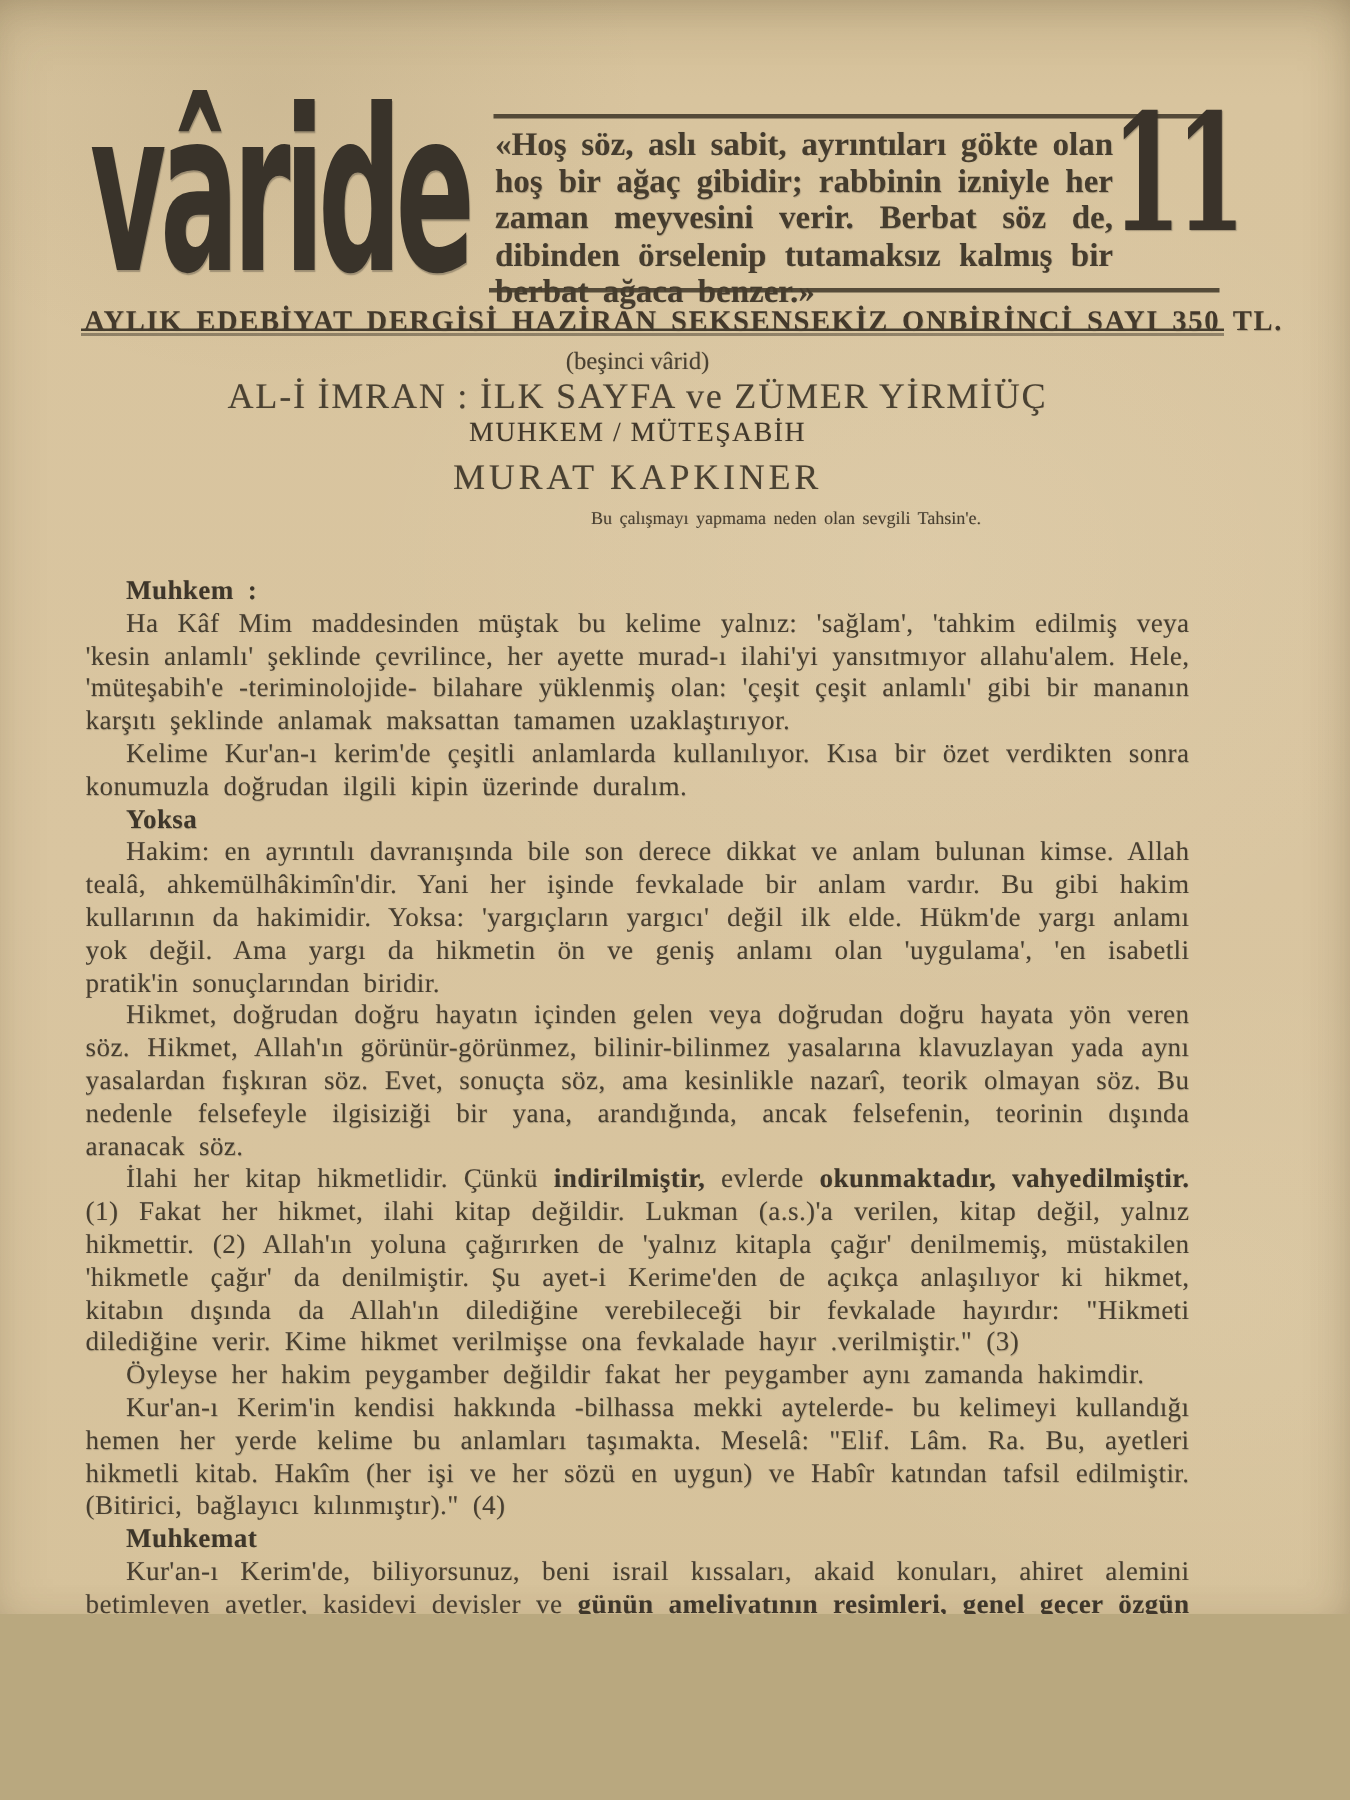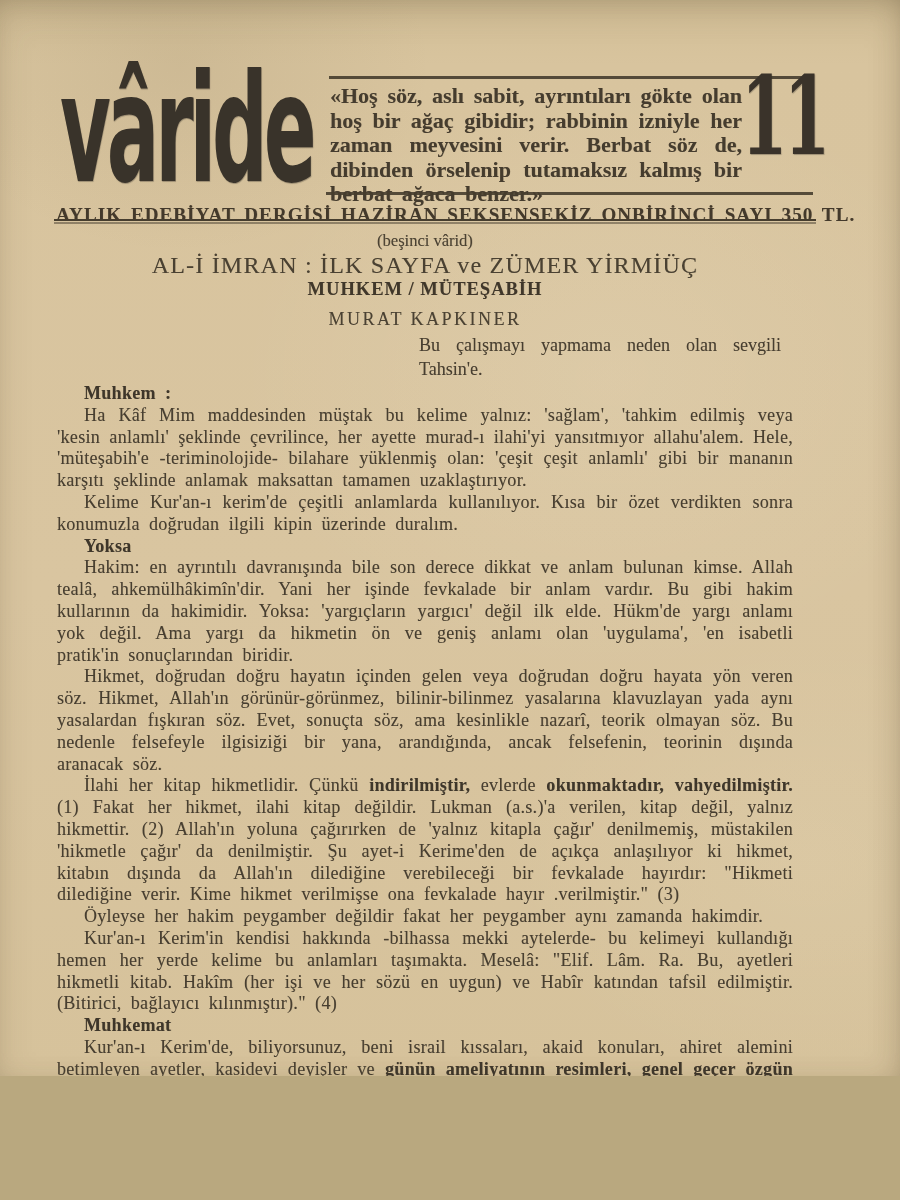--- a/index.html
+++ b/index.html
@@ -61,25 +61,25 @@
     background-image:linear-gradient(#463d2e 0 2px, transparent 2px 3px, rgba(70,61,46,0.50) 3px 5px);
   }
   
   .title-block{
     position:absolute;left:50px;top:231px;width:750px;
     text-align:center;color:#4a4132;
     text-shadow:0.3px 0.3px 0.5px rgba(74,65,50,0.30);
   }
   .series{font-size:16.5px;line-height:20px;margin-bottom:3px;}
   .t1{font-size:24px;line-height:22px;letter-spacing:1.2px;margin-bottom:2px;}
-  .t2{font-size:18.5px;line-height:22px;letter-spacing:1px;font-weight:bold;margin-bottom:8px;color:#40372a;}
-  .author{font-size:18px;line-height:22px;letter-spacing:2.5px;}
+  .t2{font-size:18.5px;line-height:22px;letter-spacing:1px;font-weight:normal;margin-bottom:8px;color:#40372a;}
+  .author{font-size:24px;line-height:22px;letter-spacing:2.5px;}
   .dedication{
-    position:absolute;left:419px;top:334px;width:362px;margin:0;
-    font-size:18px;line-height:23.5px;text-align:justify;word-spacing:2px;
+    position:absolute;left:394px;top:334px;width:362px;margin:0;
+    font-size:12px;line-height:23.5px;text-align:justify;word-spacing:2px;
     text-shadow:0.3px 0.3px 0.5px rgba(71,62,48,0.28);
   }
   
   .article{
     position:absolute;left:57px;top:383px;width:736px;
     font-size:18px;line-height:21.8px;
     text-align:justify;word-spacing:4.5px;letter-spacing:0.3px;
     text-shadow:0.35px 0.35px 0.55px rgba(71,62,48,0.30);
   }
   .para{margin:0;text-indent:27px;}

